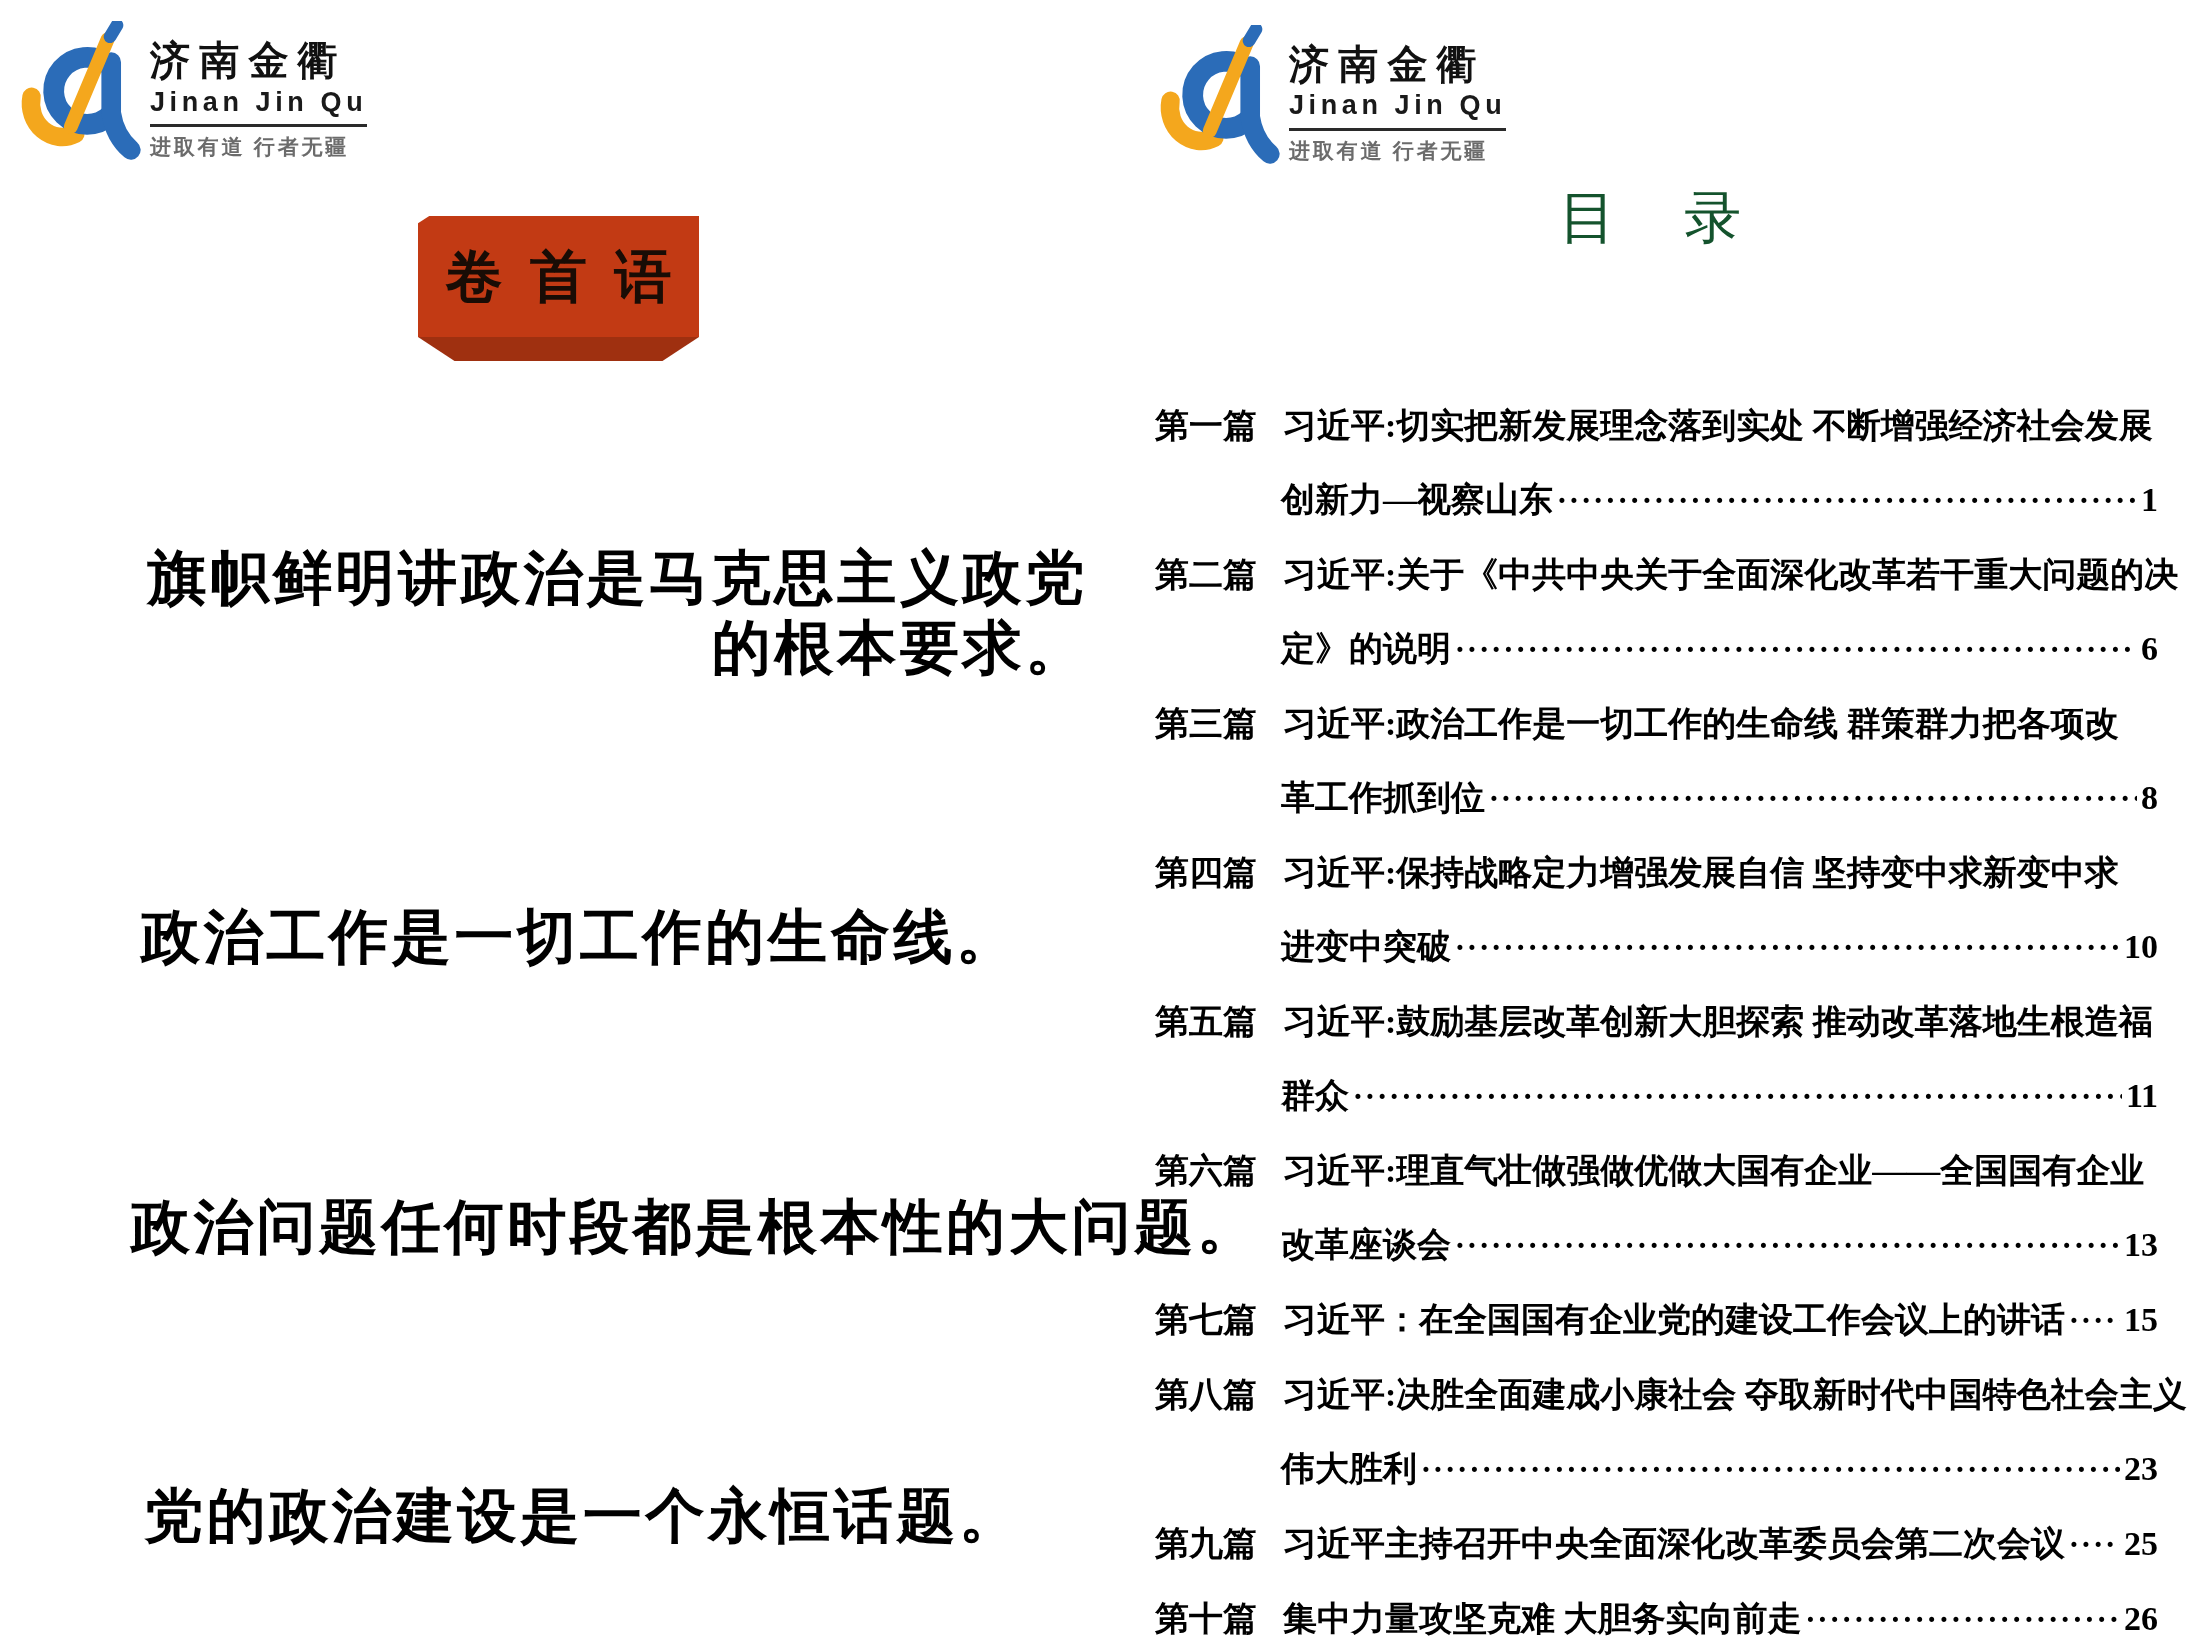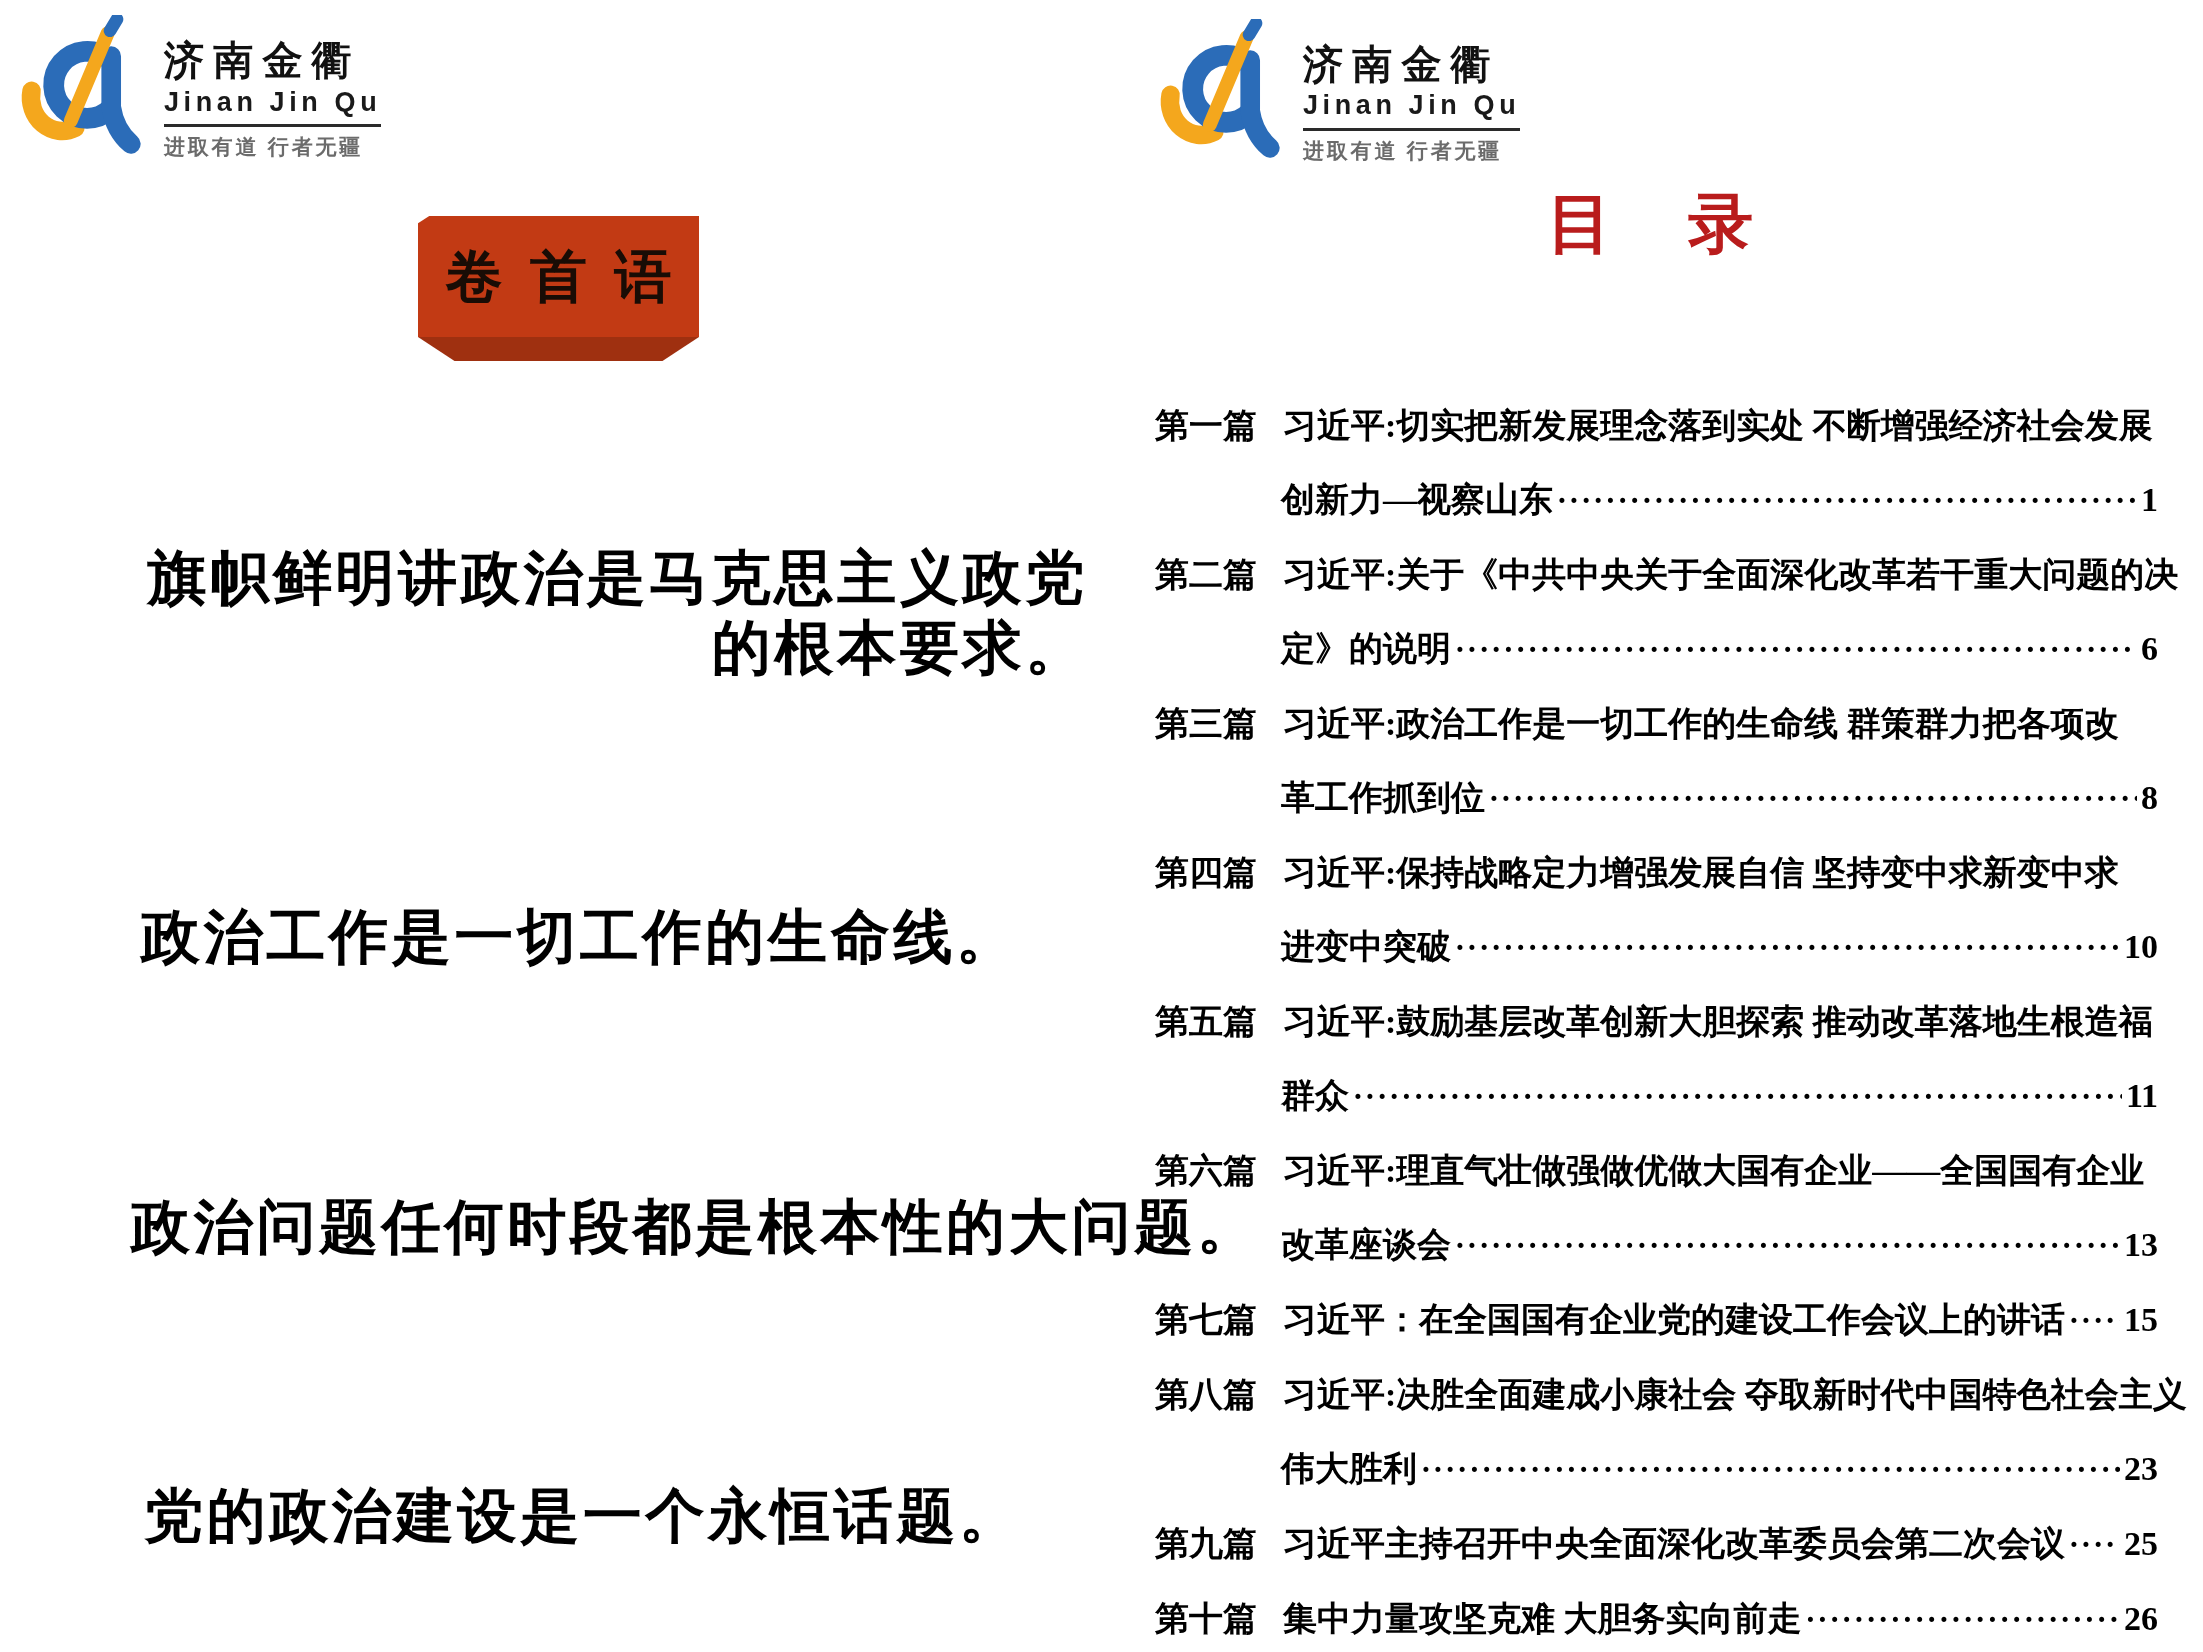--- a/index.html
+++ b/index.html
@@ -14,21 +14,21 @@
   .canvas{
     position:relative;
     width:2204px;height:1653px;
     background:#ffffff;
     font-family:"Liberation Serif","DejaVu Serif",serif;
     color:#000;
     overflow:hidden;
   }
 
   
-  .logo{position:absolute;display:flex;align-items:center;gap:17px;}
+  .logo{position:absolute;display:flex;align-items:flex-end;gap:3px;}
   .logo-left{left:20px;top:9.2px;}
   .logo-right{left:1159px;top:13px;}
   .mark{width:127px;height:140px;flex:0 0 auto;}
   .logo-text{margin-top:31px;font-family:"Liberation Sans","DejaVu Sans",sans-serif;}
   .logo-cn{font-size:40px;font-weight:800;letter-spacing:9.2px;color:var(--ink);line-height:1;white-space:nowrap;}
   .logo-en{display:block;font-size:27px;font-weight:800;letter-spacing:4.6px;color:#1a1a1a;margin-top:6.4px;padding-bottom:6.4px;border-bottom:3.7px solid #2a2a2a;white-space:nowrap;}
   .logo-tag{display:block;font-size:21px;font-weight:600;letter-spacing:2.8px;color:#6b6b6b;margin-top:6.4px;white-space:nowrap;}
 
   
   .plaque{position:absolute;left:418px;top:216px;width:281px;border-radius:29px;}
@@ -55,22 +55,22 @@
     letter-spacing:3.7px;line-height:1.18;
   }
   .q1{text-indent:73px;text-align:right;}
   .q2{padding-left:118px;margin-top:220px;white-space:nowrap;}
   .q3{padding-left:108px;margin-top:220px;white-space:nowrap;}
   .q4{padding-left:121px;margin-top:220px;white-space:nowrap;}
 
   
   .toc-title{
     position:absolute;left:1102px;top:180px;width:1102px;
-    text-align:center;font-size:65px;font-weight:700;
-    letter-spacing:5.5px;color:#b91c1c;
+    text-align:center;font-size:57px;font-weight:400;
+    letter-spacing:5.5px;color:#14532d;
   }
   .toc{position:absolute;left:1155px;top:389px;width:1003px;}
   .trow{
     display:flex;align-items:baseline;
     font-size:34px;font-weight:700;line-height:74px;
     white-space:nowrap;
   }
   .tlabel{flex:0 0 auto;margin-right:26px;}
   .tindent{flex:0 0 126px;}
   .ttext{flex:0 0 auto;}

